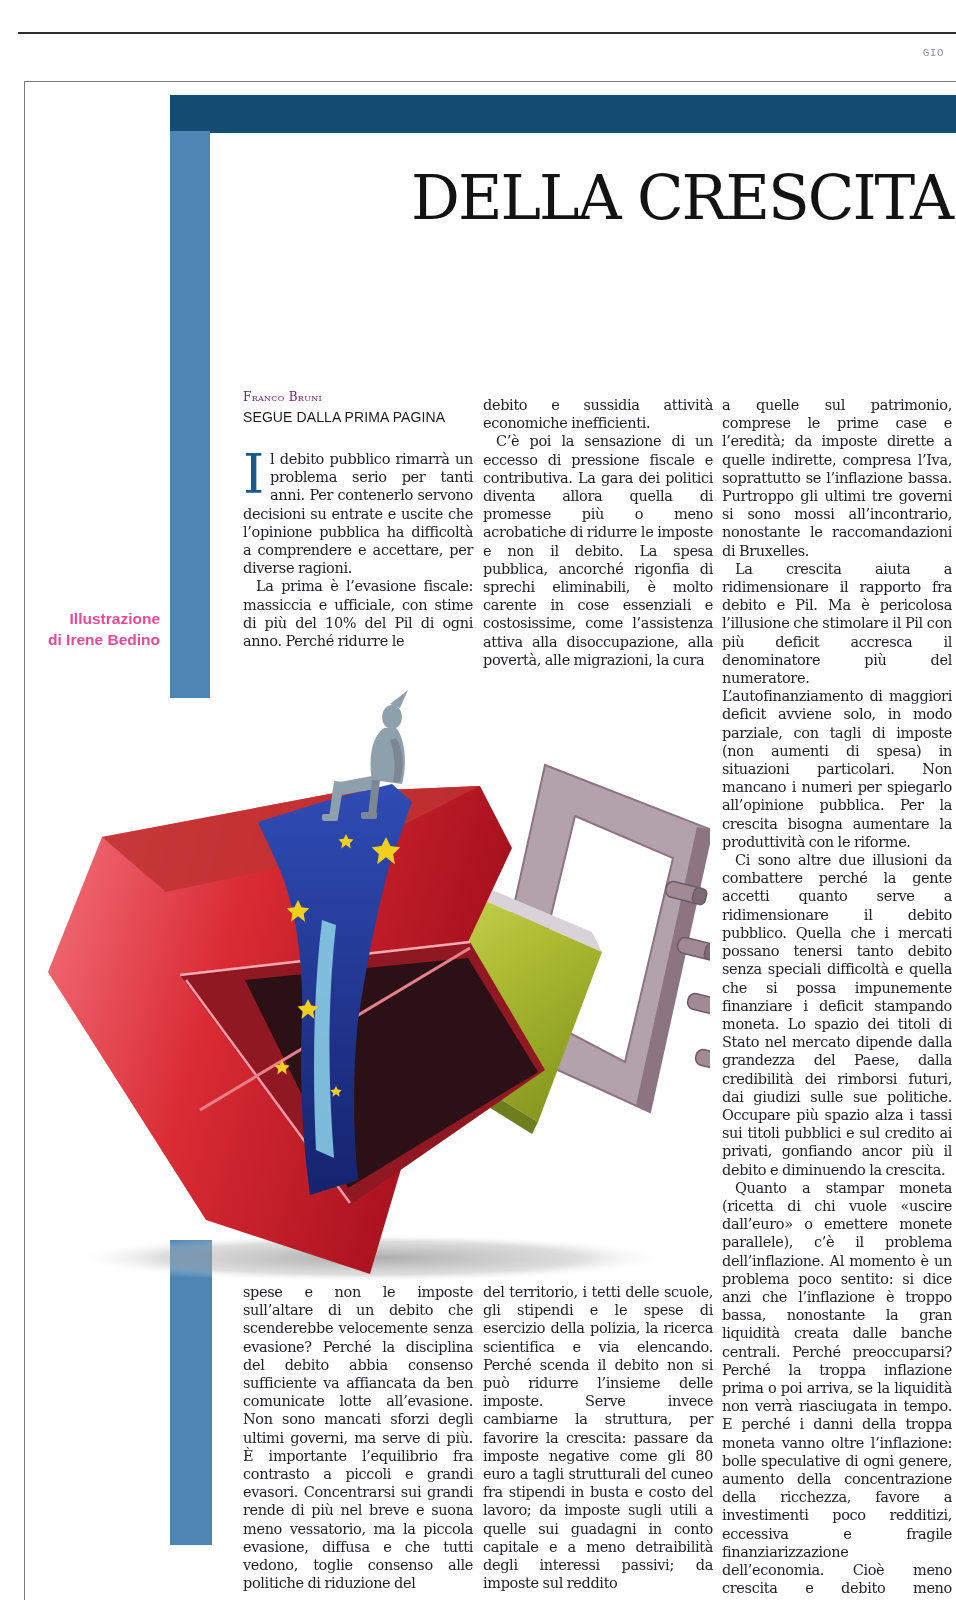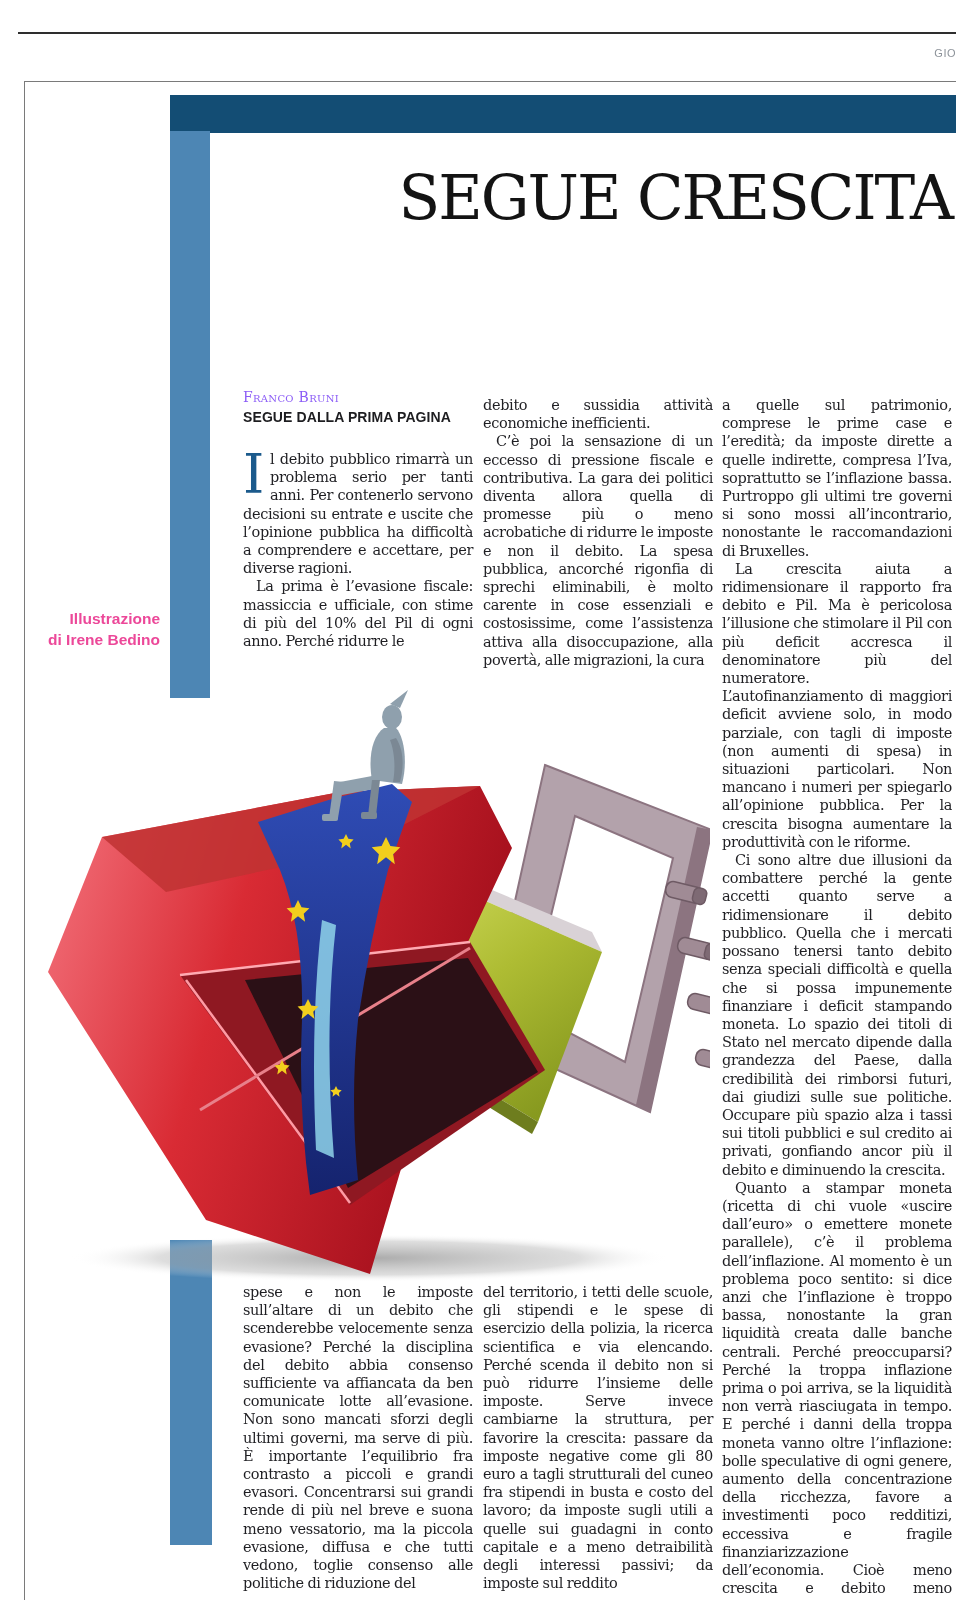--- a/index.html
+++ b/index.html
@@ -4,41 +4,41 @@
 <style>
   html,body{margin:0;padding:0;}
   body{
     width:956px;height:1600px;position:relative;background:#ffffff;
     font-family:"DejaVu Serif",serif;overflow:hidden;
   }
   .abs{position:absolute;}
 
   
   .top-rule{left:18px;top:32px;width:938px;height:2px;background:#2e2e2e;}
-  .dateline{top:47px;right:0px;font-family:Liberation Sans, sans-serif;
+  .dateline{top:47px;right:12px;font-family:Liberation Mono, monospace;
     font-size:11px;color:#8d939a;letter-spacing:.5px;}
   .frame-h{left:24px;top:81px;width:932px;height:1px;background:#7a7a7a;}
   .frame-v{left:24px;top:81px;width:1px;height:1519px;background:#7a7a7a;}
 
   
   .bar-dark{left:170px;top:95px;width:786px;height:38px;}
   .bar-light-1{left:170px;top:131px;width:40px;height:567px;}
   .bar-light-2{left:170px;top:1240px;width:42px;height:305px;}
 
   
   .headline{left:250px;top:168px;width:702px;text-align:right;
     font-family:"DejaVu Serif",serif;font-weight:400;color:#131313;
     font-size:61px;line-height:60px;letter-spacing:-2px;}
   .headline div{white-space:nowrap;}
 
   
   .byline{left:243px;top:388px;width:230px;}
   .byline .author{font-family:"DejaVu Serif",serif;font-variant:small-caps;
-    font-size:14px;color:#8b5cf6;letter-spacing:.3px;line-height:19px;}
-  .byline .kicker{font-family:"Liberation Sans",sans-serif;font-weight:700;
+    font-size:12px;color:#701a75;letter-spacing:.3px;line-height:19px;}
+  .byline .kicker{font-family:"Liberation Sans",sans-serif;font-weight:400;
     font-size:14px;color:#1d1d20;letter-spacing:.1px;line-height:18px;margin-top:1px;}
 
   
   .col{width:230px;font-size:14.5px;line-height:18.2px;text-align:justify;
     color:#1f1f23;letter-spacing:-0.35px;word-spacing:-0.5px;}
   .col p{margin:0;}
   .col p.indent{text-indent:13px;}
   .col1-upper{left:243px;top:450px;}
   .col2-upper{left:483px;top:396px;}
   .col3{left:722px;top:396px;width:230px;}
@@ -61,21 +61,21 @@
 <div class="abs top-rule"></div>
 <div class="abs dateline">GIO</div>
 <div class="abs frame-h"></div>
 <div class="abs frame-v"></div>
 
 <div class="abs bar-dark" style="background:#134d74;"></div>
 <div class="abs bar-light-1" style="background:#4d86b4;"></div>
 <div class="abs bar-light-2" style="background:#4d86b4;"></div>
 
 <div class="abs headline">
-  <div>SEGUE CRESCITA</div>
+  <div>DELLA CRESCITA</div>
 </div>
 
 <div class="abs byline">
   <div class="author">Franco Bruni</div>
   <div class="kicker">SEGUE DALLA PRIMA PAGINA</div>
 </div>
 
 <div class="abs illus-credit">
   <div>Illustrazione</div>
   <div>di Irene Bedino</div>

